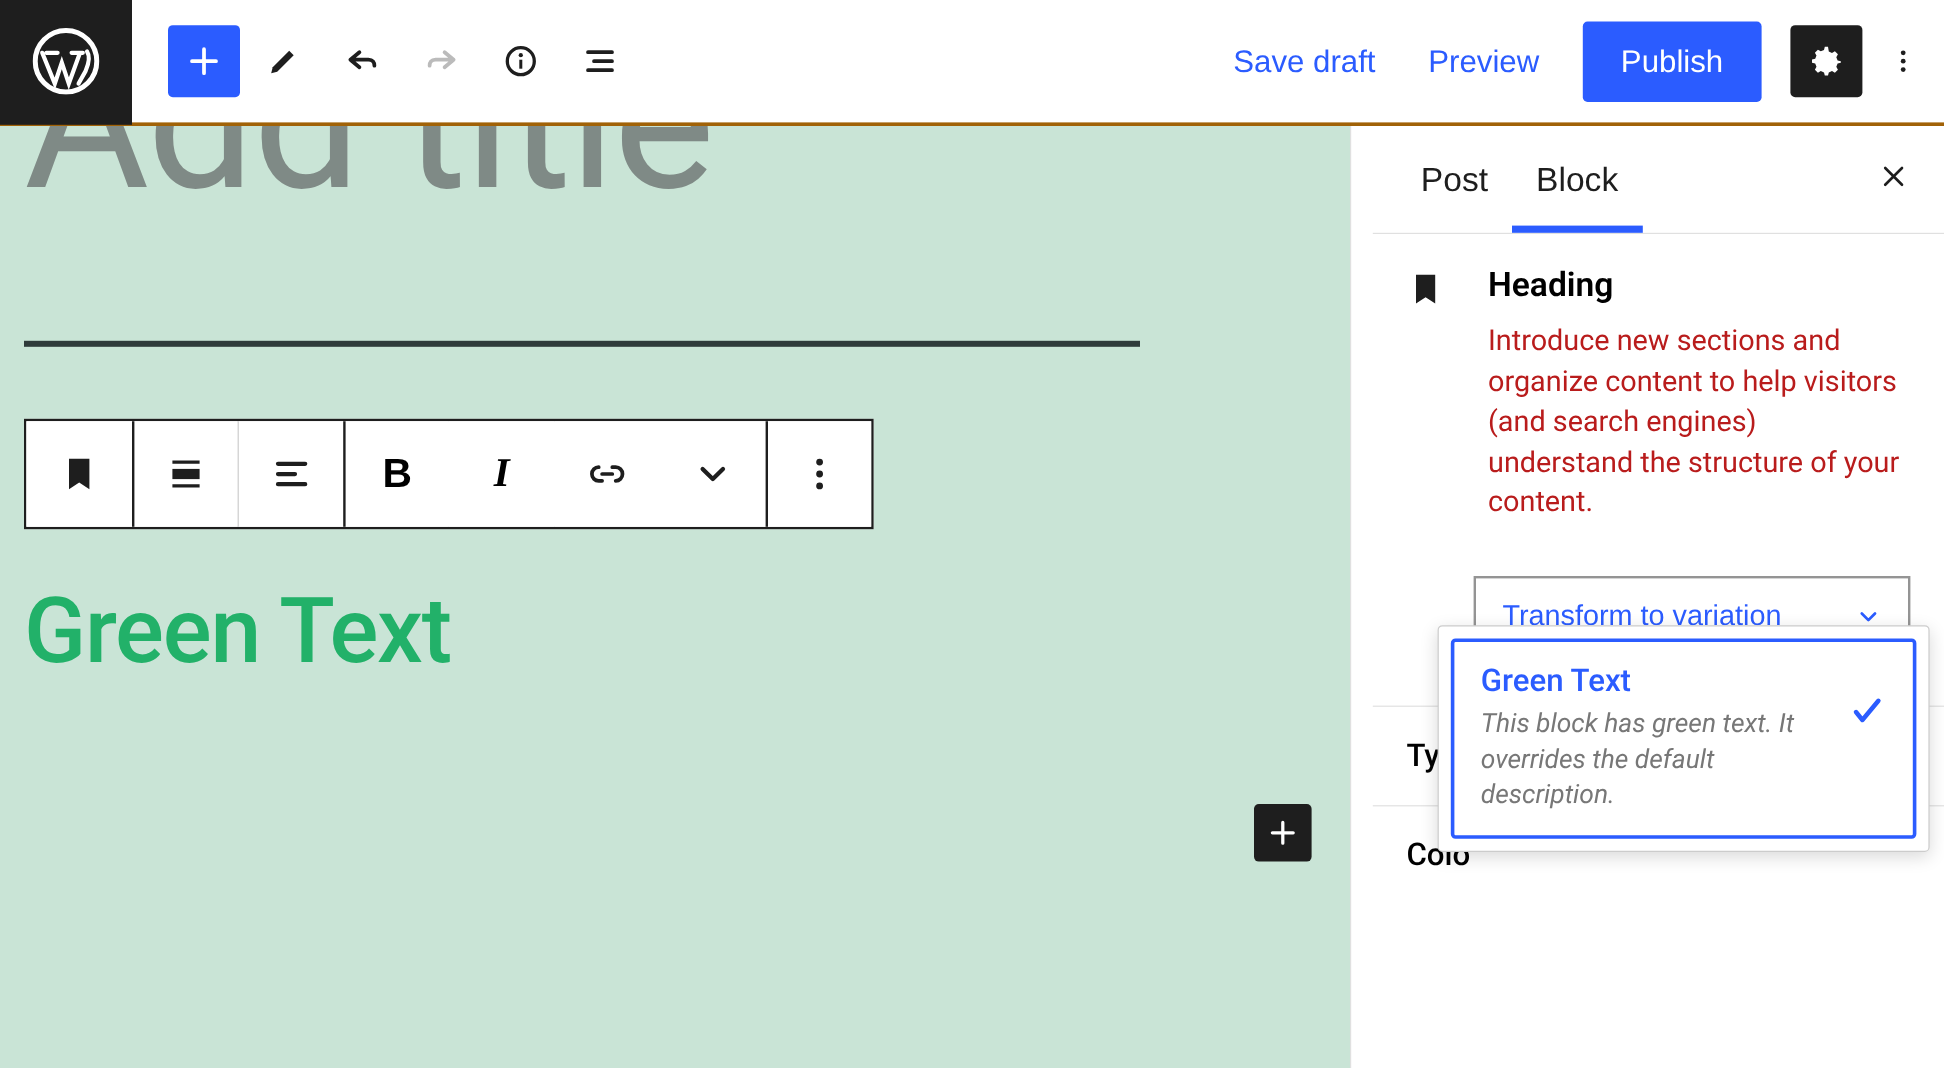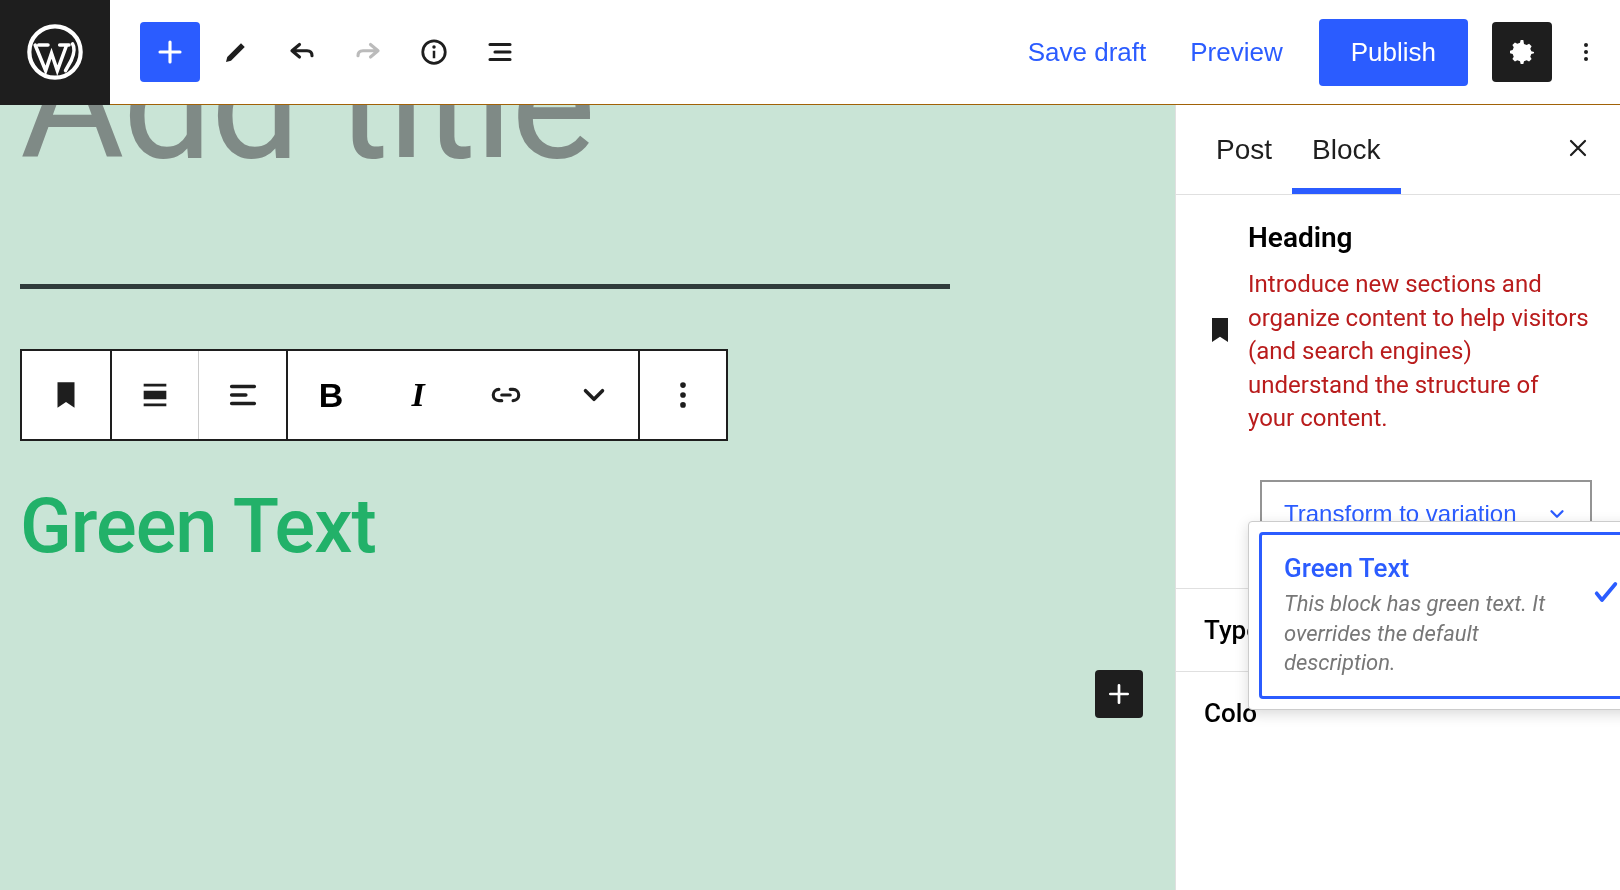--- a/index.html
+++ b/index.html
@@ -1,19 +1,19 @@
 <!DOCTYPE html>
 <html><head>
 <meta charset="utf-8">
 <style>
   * { box-sizing: border-box; margin: 0; padding: 0; }
   html, body { width: 1620px; height: 890px; font-family: -apple-system, BlinkMacSystemFont, "Segoe UI", Roboto, sans-serif; overflow: hidden; background: #fff; }
 
   
-  .topbar { display: flex; align-items: center; height: 105px; border-bottom: 1px solid #a16207; }
+  .topbar { display: flex; align-items: center; height: 105px; border-bottom: 3px solid #a16207; }
   .wp-logo { width: 110px; height: 105px; background: #1e1e1e; display: flex; align-items: center; justify-content: center; }
   .wp-logo svg { width: 56px; height: 56px; }
   .tool-group { display: flex; align-items: center; gap: 6px; padding: 0 30px; }
   .tool-btn { width: 60px; height: 60px; display: flex; align-items: center; justify-content: center; border: none; background: transparent; cursor: pointer; border-radius: 4px; }
   .tool-btn.blue { background: #2b5cff; color: #fff; }
   .tool-btn svg { width: 30px; height: 30px; }
   .spacer { flex: 1; }
   .text-link { color: #2b5cff; font-size: 26px; background: none; border: none; cursor: pointer; padding: 0 22px; }
   .publish-btn { background: #2b5cff; color: #fff; font-size: 26px; border: none; padding: 18px 32px; cursor: pointer; border-radius: 4px; margin: 0 14px; }
   .settings-btn { background: #1e1e1e; color: #fff; width: 60px; height: 60px; display: flex; align-items: center; justify-content: center; border: none; cursor: pointer; border-radius: 4px; margin: 0 10px; }
@@ -30,26 +30,26 @@
   .bt-cell.sep { border-left: 2px solid #1e1e1e; }
   .bt-cell.hsep { border-left: 1px solid #ccc; }
   .bt-cell svg { width: 34px; height: 34px; }
   .bt-cell .h2 { font-weight: 800; font-size: 32px; letter-spacing: 1px; }
   .bt-cell .b { font-weight: 900; font-size: 34px; }
   .bt-cell .i { font-style: italic; font-size: 34px; font-family: Georgia, serif; font-weight: 600; }
   .green-heading { color: #22b169; font-size: 76px; font-weight: 500; margin-top: 40px; letter-spacing: -1px; }
   .floating-add { position: absolute; background: #1e1e1e; color: #fff; width: 48px; height: 48px; border: none; border-radius: 4px; right: 32px; top: 565px; display: flex; align-items: center; justify-content: center; cursor: pointer; }
 
   
-  .sidebar { width: 445px; border-left: 1px solid #e0e0e0; display: flex; flex-direction: column; position: relative; }
+  .sidebar { width: 495px; border-left: 1px solid #e0e0e0; display: flex; flex-direction: column; position: relative; padding-left: 18px; }
   .tabs { display: flex; align-items: center; height: 90px; border-bottom: 1px solid #e0e0e0; padding: 0 20px; }
   .tab { font-size: 28px; background: none; border: none; cursor: pointer; padding: 26px 20px; font-weight: 500; color: #1e1e1e; position: relative; }
   .tab.active::after { content: ""; position: absolute; left: 0; right: 0; bottom: -2px; height: 6px; background: #2b5cff; }
   .close-tab { margin-left: auto; font-size: 30px; background: none; border: none; cursor: pointer; font-weight: 300; padding: 10px; }
-  .block-info { display: flex; padding: 26px 30px 30px 28px; gap: 12px; align-items: center; }
+  .block-info { display: flex; padding: 26px 30px 30px 28px; gap: 36px; }
   .block-info svg { width: 32px; height: 32px; flex-shrink: 0; margin-top: 4px; }
   .block-title { font-size: 28px; font-weight: 600; margin-bottom: 14px; }
   .block-desc { font-size: 24px; color: #b91c1c; line-height: 1.4; }
   .transform { margin: 14px 28px 40px 84px; border: 2px solid #949494; padding: 18px 22px; display: flex; align-items: center; justify-content: space-between; cursor: pointer; background: #fff; }
   .transform span { color: #2b5cff; font-size: 24px; font-weight: 500; }
   .transform svg { width: 22px; height: 22px; stroke: #2b5cff; }
   .panel-row { border-top: 1px solid #e0e0e0; padding: 26px 28px; font-size: 26px; font-weight: 500; display: flex; align-items: center; justify-content: space-between; cursor: pointer; }
   .panel-row svg { width: 26px; height: 26px; }
 
   .dropdown { position: absolute; left: 72px; top: 416px; width: 410px; background: #fff; border: 1px solid #ccc; border-radius: 4px; box-shadow: 0 4px 14px rgba(0,0,0,0.15); padding: 10px; }

